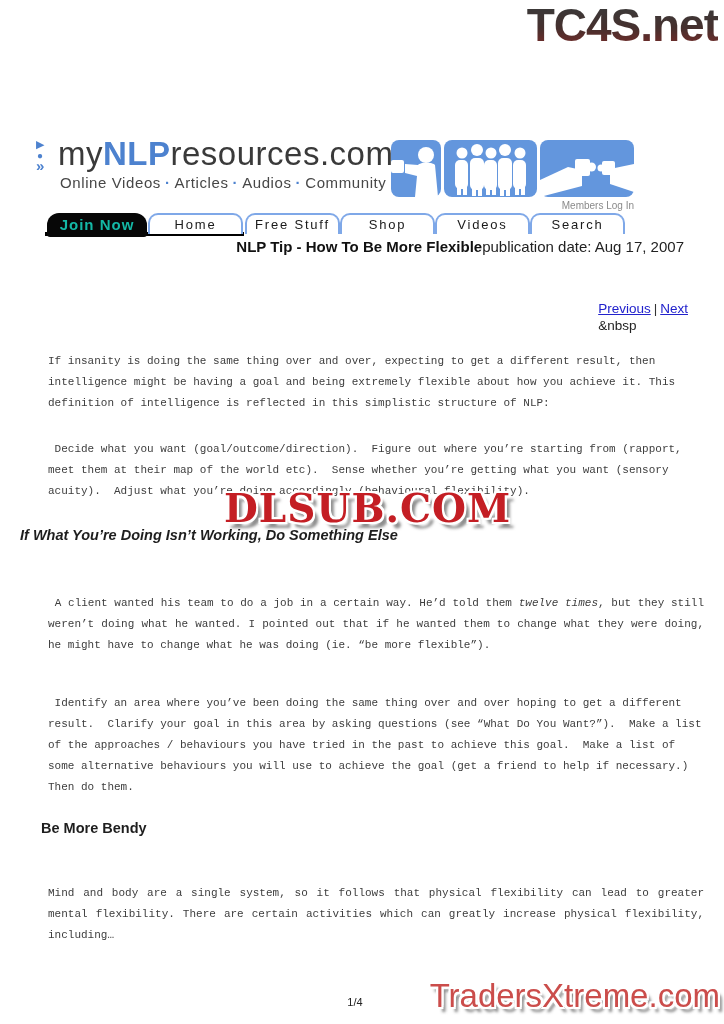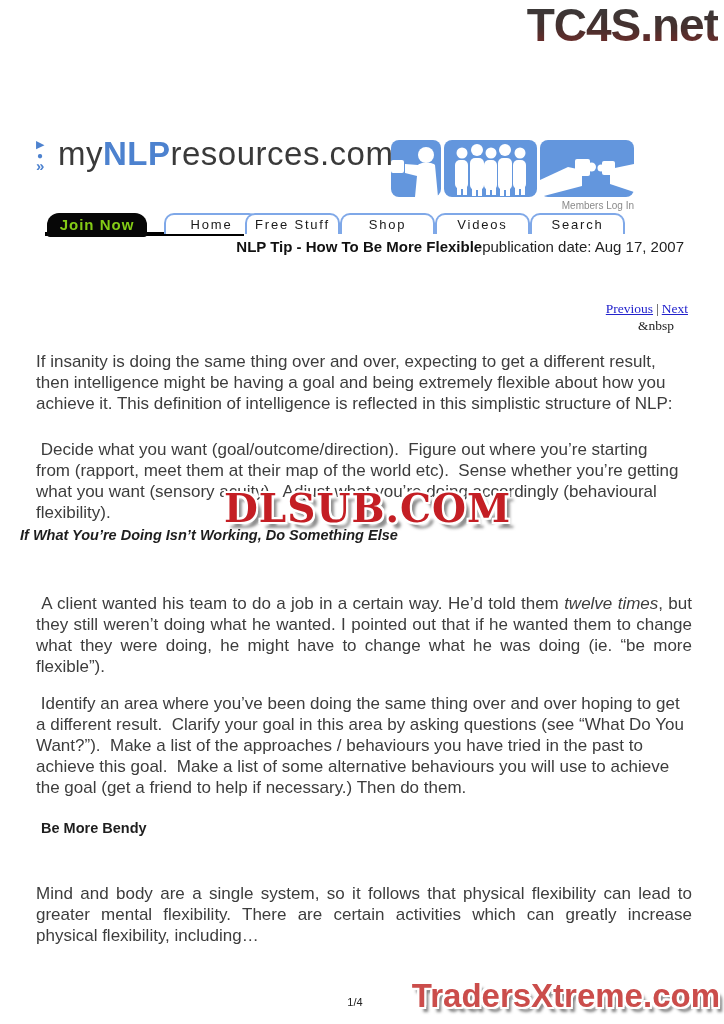--- a/index.html
+++ b/index.html
@@ -19,21 +19,21 @@
     position:absolute; left:224px; top:485px; z-index:5;
     font-family:"DejaVu Serif", serif; font-weight:bold;
     font-size:39px; letter-spacing:1px; color:#c41e24;
     text-shadow:
       -2px -2px 0 #fff, 2px -2px 0 #fff, -2px 2px 0 #fff, 2px 2px 0 #fff,
       0 -2px 0 #fff, 0 2px 0 #fff, -2px 0 0 #fff, 2px 0 0 #fff,
       5px 6px 3px rgba(50,50,50,0.55);
   }
   .wm-bottom {
     position:absolute; right:4px; top:977px; z-index:5;
-    font-size:33px; font-weight:bold; letter-spacing:0px; color:#cb4d4b;
+    font-size:33px; font-weight:normal; letter-spacing:0px; color:#cb4d4b;
     text-shadow:
       -2px -2px 0 #fff, 2px -2px 0 #fff, -2px 2px 0 #fff, 2px 2px 0 #fff,
       0 -2px 0 #fff, 0 2px 0 #fff, -2px 0 0 #fff, 2px 0 0 #fff,
       4px 5px 3px rgba(60,60,60,0.65);
   }
 
   
   .logo { position:absolute; left:36px; top:136px; cursor:pointer; }
   .logo-row { display:flex; align-items:flex-start; }
   .logo-icon { display:flex; flex-direction:column; align-items:flex-start;
@@ -51,46 +51,46 @@
   .tile2 { left:444px; width:93px; }
   .tile3 { left:540px; width:94px; }
   .tile svg { width:100%; height:100%; display:block; }
 
   .members { position:absolute; left:500px; top:200px; width:134px;
     text-align:right; font-size:10px; color:#8a8a8a; cursor:pointer; }
 
   
   .nav-underline { position:absolute; left:45px; top:232px; width:199px; height:4px; background:#000; }
   .tab-join { position:absolute; left:47px; top:213px; width:100px; height:24px; z-index:2;
-    background:#070707; border-radius:12px 12px 3px 3px; color:#84cc16; font-weight:bold;
+    background:#070707; border-radius:12px 12px 3px 3px; color:#14b8a6; font-weight:bold;
     font-size:15px; letter-spacing:1px; text-align:center; line-height:24px; cursor:pointer; }
   .tab { position:absolute; top:213px; height:21px; background:#fff;
     border:2px solid #7fa8e8; border-bottom:none; border-radius:10px 10px 0 0;
     font-size:13px; letter-spacing:1.8px; color:#1a1a1a; text-align:center;
     line-height:19px; cursor:pointer; }
-  .tab-home   { left:164px; width:95px; }
+  .tab-home   { left:148px; width:95px; }
   .tab-free   { left:245px; width:95px; }
   .tab-shop   { left:340px; width:95px; }
   .tab-forum  { left:435px; width:95px; }
   .tab-search { left:530px; width:95px; }
 
   
   .title-row { position:absolute; left:0; top:238px; width:684px; text-align:right;
     font-size:15px; color:#111; white-space:nowrap; }
   .title-row .title { font-weight:bold;margin-top:20px; }
   .title-row .pub { font-weight:normal; color:#222; }
 
-  .pager { position:absolute; right:36px; top:300px; text-align:right;
-    font-size:13.5px; line-height:17px; color:#222;font-family:Liberation Serif, serif; }
+  .pager { position:absolute; right:36px; top:300px; text-align:left;
+    font-size:13.5px; line-height:17px; color:#222; }
   .pager a { color:#2222cc; text-decoration:underline; cursor:pointer; }
   .pager .sep { color:#333; padding:0 3px; }
   .pager .nbsp-line { margin-right:14px; }
 
-  .para { position:absolute; left:36px; width:656px; font-size:17px;
-    line-height:21px; color:#3d3d3d; white-space:pre-wrap; }
+  .para { position:absolute; left:48px; width:656px; font-size:11px;
+    line-height:21px; color:#3d3d3d; white-space:pre-wrap;font-family:Liberation Mono, monospace; }
   .p1 { top:351px; }
   .p2 { top:439px; width:650px; }
   .p3 { top:593px; text-align:justify; }
   .p4 { top:693px; }
   .p5 { top:883px; text-align:justify; }
   .ital { font-style:italic; }
 
   .heading { position:absolute; font-size:14.5px; font-weight:bold; color:#1e1e1e; }
   .h1 { left:20px; top:527px;font-style:italic; }
   .h2 { left:41px; top:820px; }
@@ -107,20 +107,21 @@
 
 <div class="logo">
   <div class="logo-row">
     <span class="logo-icon">
       <span class="g1">▶</span>
       <span class="g2">●</span>
       <span class="g3">»</span>
     </span>
     <span class="logo-text"><span>my</span><span class="logo-nlp">NLP</span><span>resources.com</span></span>
   </div>
+  <div class="tagline"><span>Online Videos</span><span class="tag-sep">·</span><span>Articles</span><span class="tag-sep">·</span><span>Audios</span><span class="tag-sep">·</span><span>Community</span></div>
 </div>
 
 <div class="tile tile1">
   <svg viewBox="0 0 50 57" xmlns="http://www.w3.org/2000/svg">
     <circle cx="35" cy="15" r="8" fill="#fff"></circle>
     <path d="M27 25 C29 22 42 22 44 25 L47 57 L24 57 L26 36 L14 33 L14 24 Z" fill="#fff"></path>
     <rect x="0" y="20" width="13" height="13" rx="2" fill="#fff"></rect>
   </svg>
 </div>
 <div class="tile tile2">

